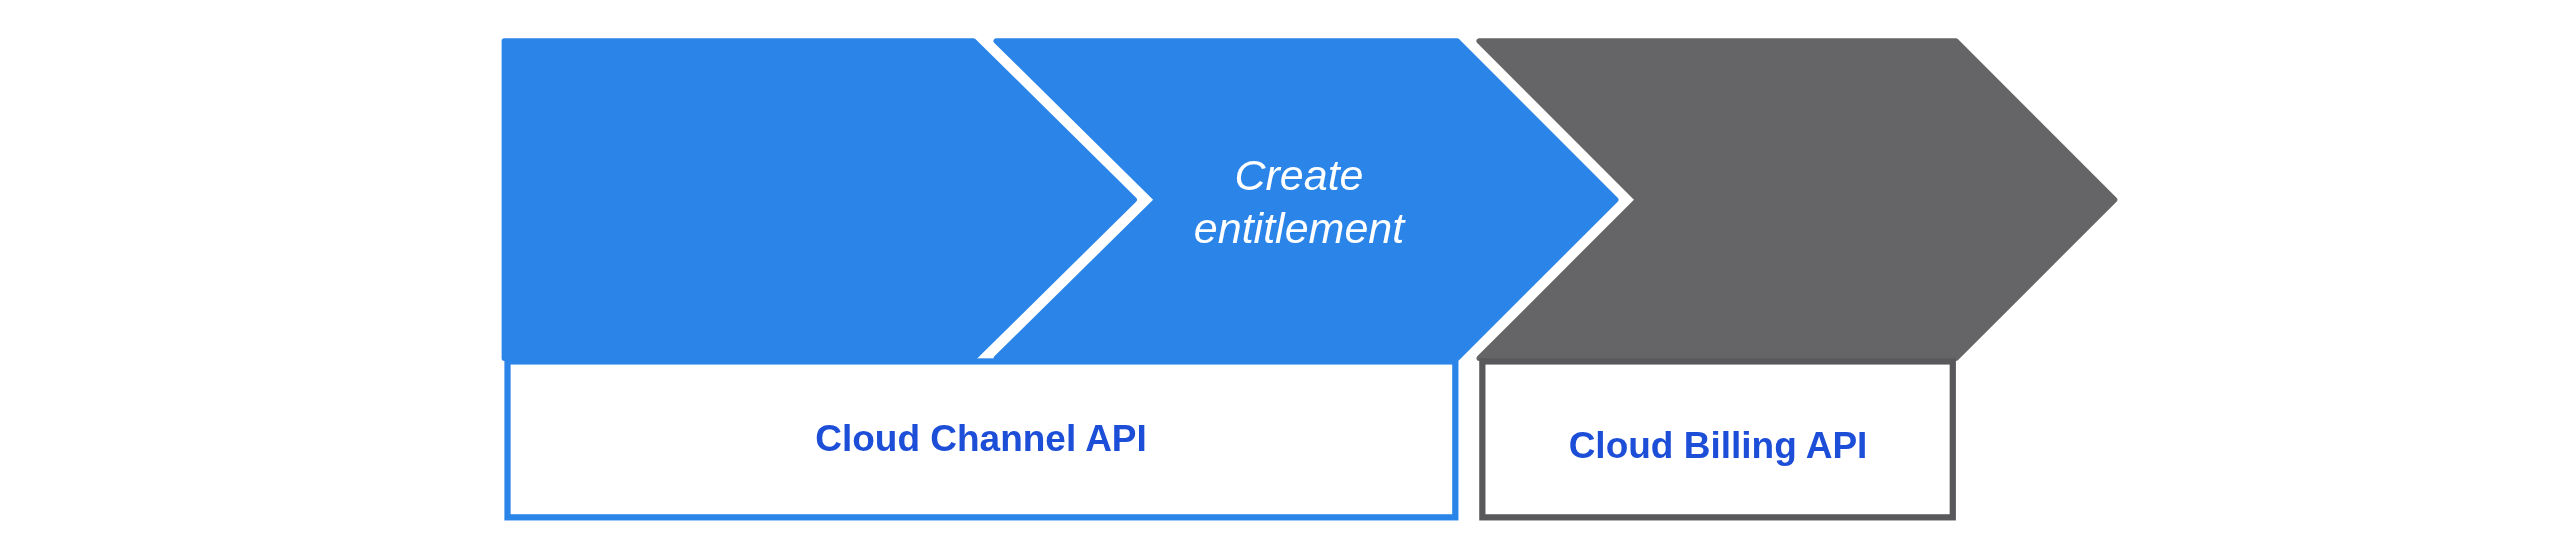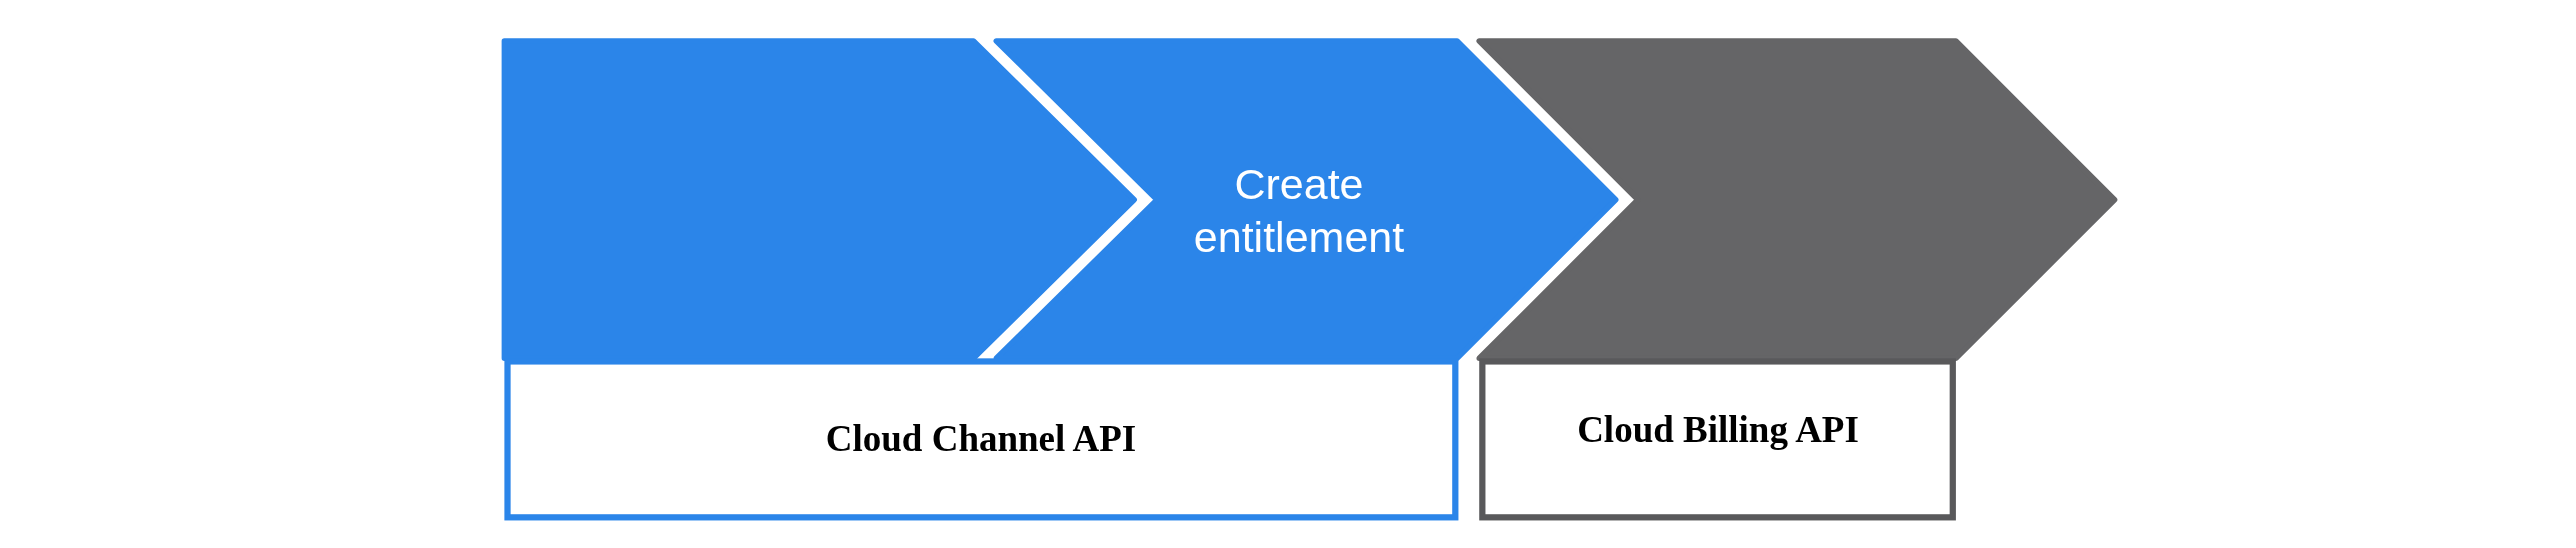--- a/index.html
+++ b/index.html
@@ -38,22 +38,21 @@
   .step-lbl {
     font-size: 43px;
     line-height: 53px;
     font-weight: 400;
     color: #ffffff;
   }
   .api-lbl {
     font-size: 37px;
     line-height: 42px;
     font-weight: 700;
-    color: #000000;
-    font-family: Liberation Serif, serif;
+    color: #1d4ed8;
   }
 </style>
 </head>
 <body>
 
 <div class="canvas">
 
   <svg class="flow-svg" width="2576" height="549" viewBox="0 0 3718 792" xmlns="http://www.w3.org/2000/svg">
 
     <polygon points="728,59 1405,59 1637,288 1405,517 728,517" fill="#2B85E9" stroke="#2B85E9"></polygon>
@@ -61,22 +60,22 @@
     <polygon points="1438,59 2103,59 2332,288 2103,517 1438,517 1670,288" fill="#2B85E9" stroke="#2B85E9"></polygon>
 
     <polygon points="2135,59 2823,59 3052,288 2823,517 2135,517 2364,288" fill="#656567" stroke="#656567"></polygon>
 
     <rect x="732.5" y="521.5" width="1368" height="225" fill="#FFFFFF" stroke="#2B85E9"></rect>
 
     <rect x="2139.5" y="521.5" width="679" height="225" fill="#FFFFFF" stroke="#59595B"></rect>
   </svg>
 
 
-  <div class="lbl step-lbl" style="left:1299px; top:211px;">Create
+  <div class="lbl step-lbl" style="left:1299px; top:202px;font-style:italic;">Create
 entitlement</div>
 
 
   <div class="lbl api-lbl" style="left:981px; top:439px;">Cloud Channel API</div>
 
-  <div class="lbl api-lbl" style="left:1718px; top:430px;">Cloud Billing API</div>
+  <div class="lbl api-lbl" style="left:1718px; top:446px;">Cloud Billing API</div>
 
 </div>
 
 
 </body></html>

